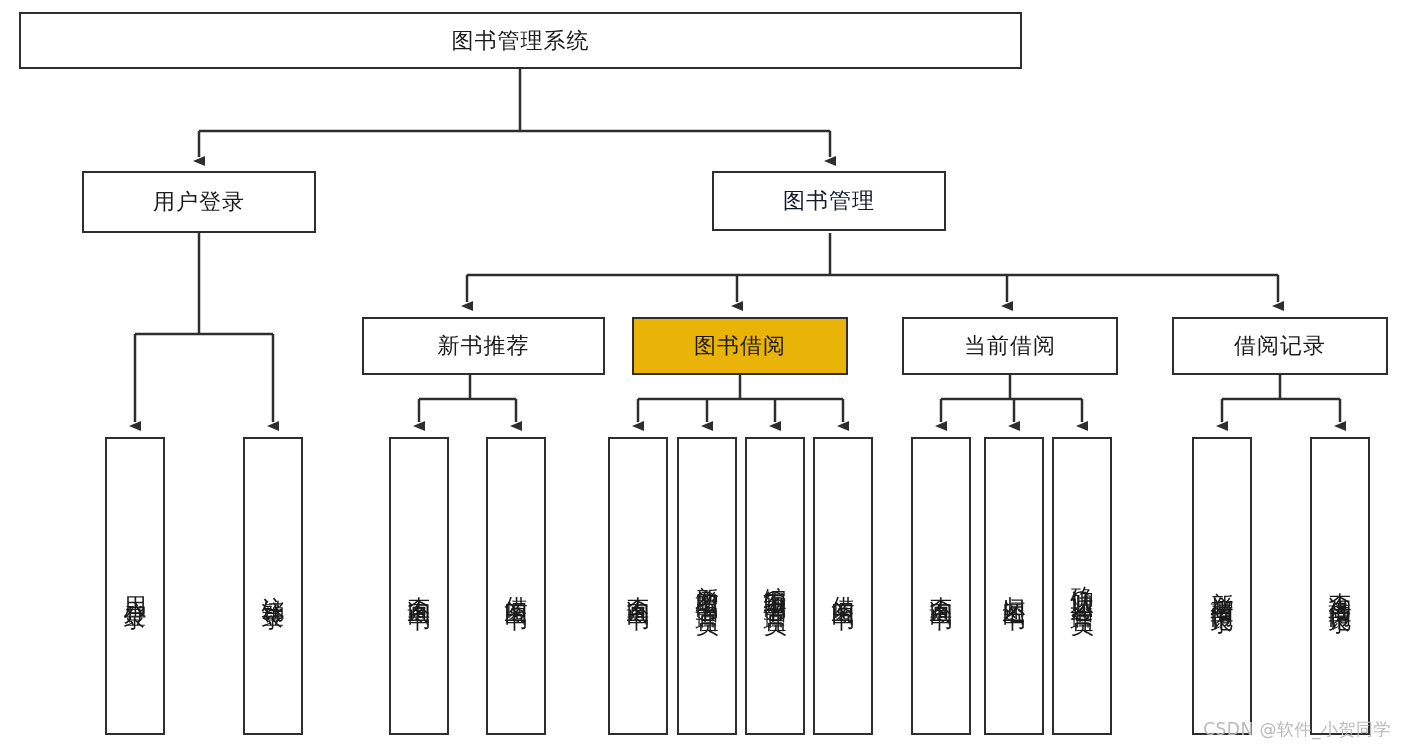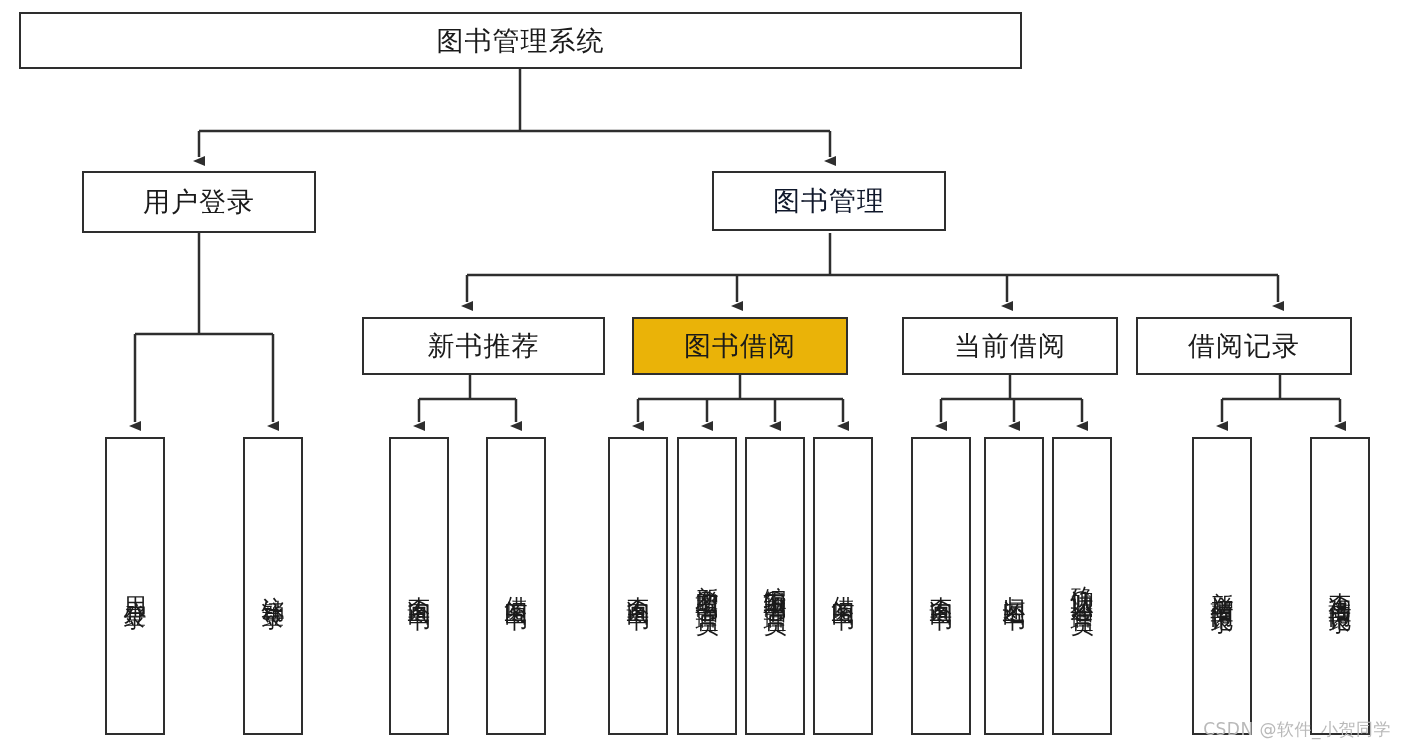--- a/index.html
+++ b/index.html
@@ -29,21 +29,21 @@
     position: absolute;
     box-sizing: border-box;
     border: 2.5px solid #2e2e2e;
     background: #ffffff;
     display: flex;
     align-items: center;
     justify-content: center;
     color: #1a1a1a;
   }
   .node.h {
-    font-size: 27px;
+    font-size: 22px;
     letter-spacing: 1px;
   }
   .node.v {
     font-size: 23px;
   }
   .node.v .vtext {
     writing-mode: vertical-rl;
     text-orientation: upright;
     letter-spacing: 4px;
     line-height: 1;
@@ -133,21 +133,21 @@
 
   <div class="node h" style="left: 362px; top: 317px; width: 243px; height: 58px; border-color: rgb(46, 46, 46); background: rgb(255, 255, 255); color: rgb(26, 26, 26);">
     <span class="htext">新书推荐</span>
   </div>
   <div class="node h" style="left: 632px; top: 317px; width: 216px; height: 58px; border-color: rgb(46, 46, 46); background: #eab308; color: rgb(26, 26, 26);">
     <span class="htext">图书借阅</span>
   </div>
   <div class="node h" style="left: 902px; top: 317px; width: 216px; height: 58px; border-color: rgb(46, 46, 46); background: rgb(255, 255, 255); color: rgb(26, 26, 26);">
     <span class="htext">当前借阅</span>
   </div>
-  <div class="node h" style="left: 1136px; top: 317px; width: 216px; height: 58px; border-color: rgb(46, 46, 46); background: rgb(255, 255, 255); color: rgb(26, 26, 26);">
+  <div class="node h" style="left: 1172px; top: 317px; width: 216px; height: 58px; border-color: rgb(46, 46, 46); background: rgb(255, 255, 255); color: rgb(26, 26, 26);">
     <span class="htext">借阅记录</span>
   </div>
 
   <div class="node v" style="left: 105px; top: 437px; width: 60px; height: 298px; border-color: rgb(46, 46, 46); background: rgb(255, 255, 255); color: rgb(26, 26, 26);">
     <span class="vtext">用户登录</span>
   </div>
   <div class="node v" style="left: 243px; top: 437px; width: 60px; height: 298px; border-color: rgb(46, 46, 46); background: rgb(255, 255, 255); color: rgb(26, 26, 26);">
     <span class="vtext">注销登录</span>
   </div>
   <div class="node v" style="left: 389px; top: 437px; width: 60px; height: 298px; border-color: rgb(46, 46, 46); background: rgb(255, 255, 255); color: rgb(26, 26, 26);">

